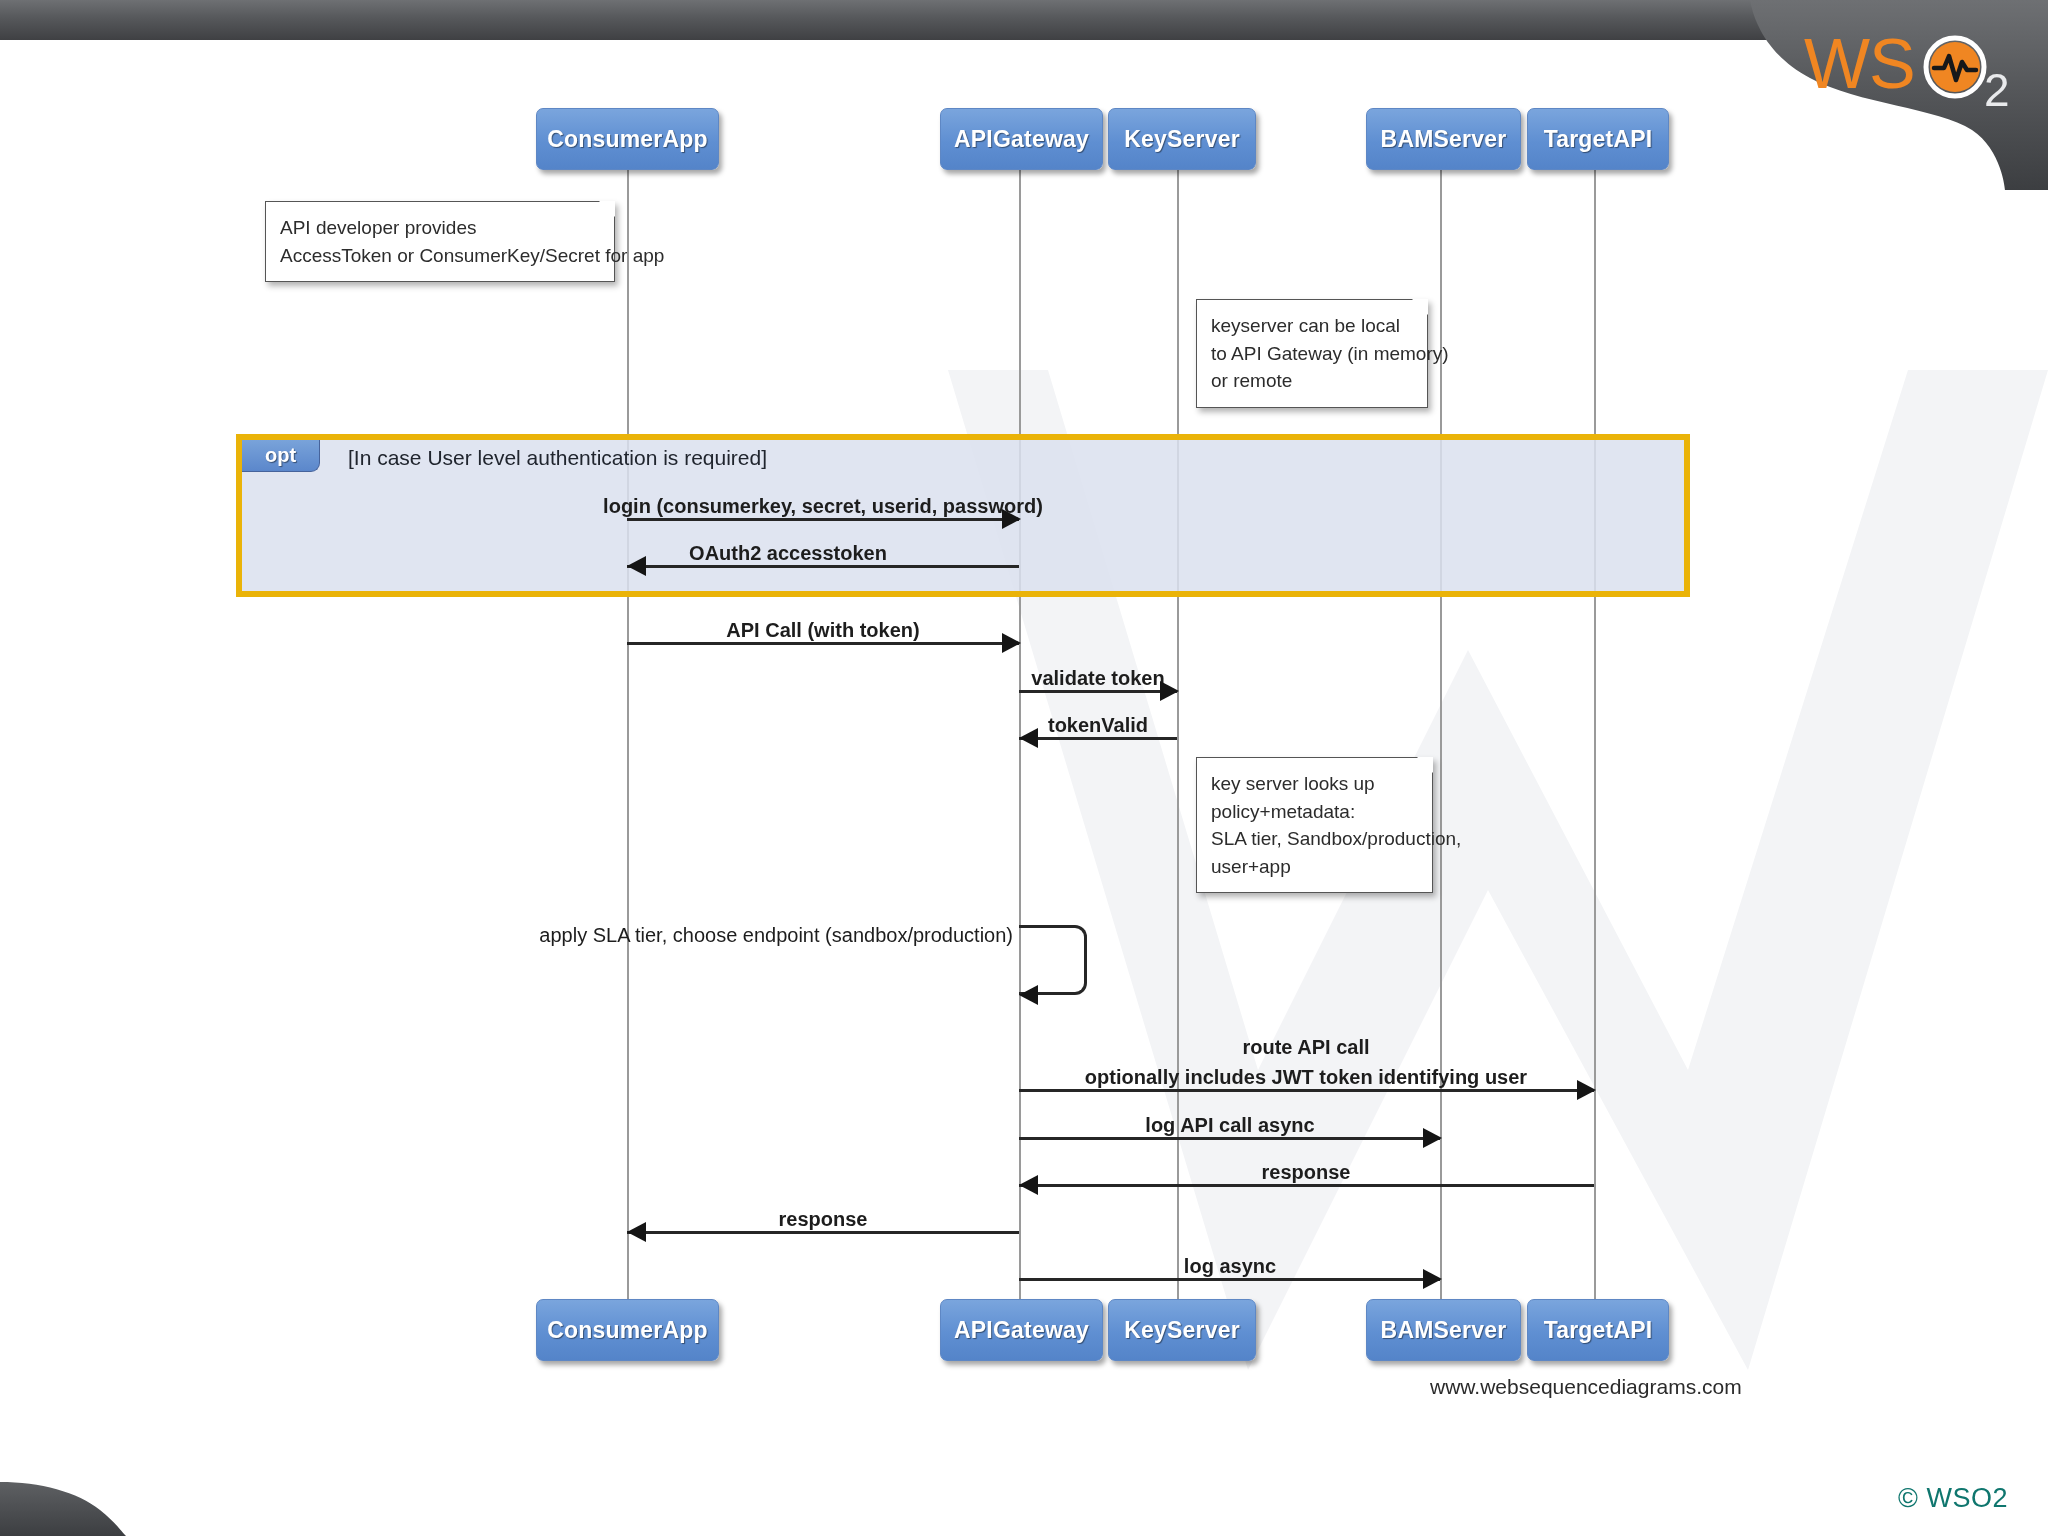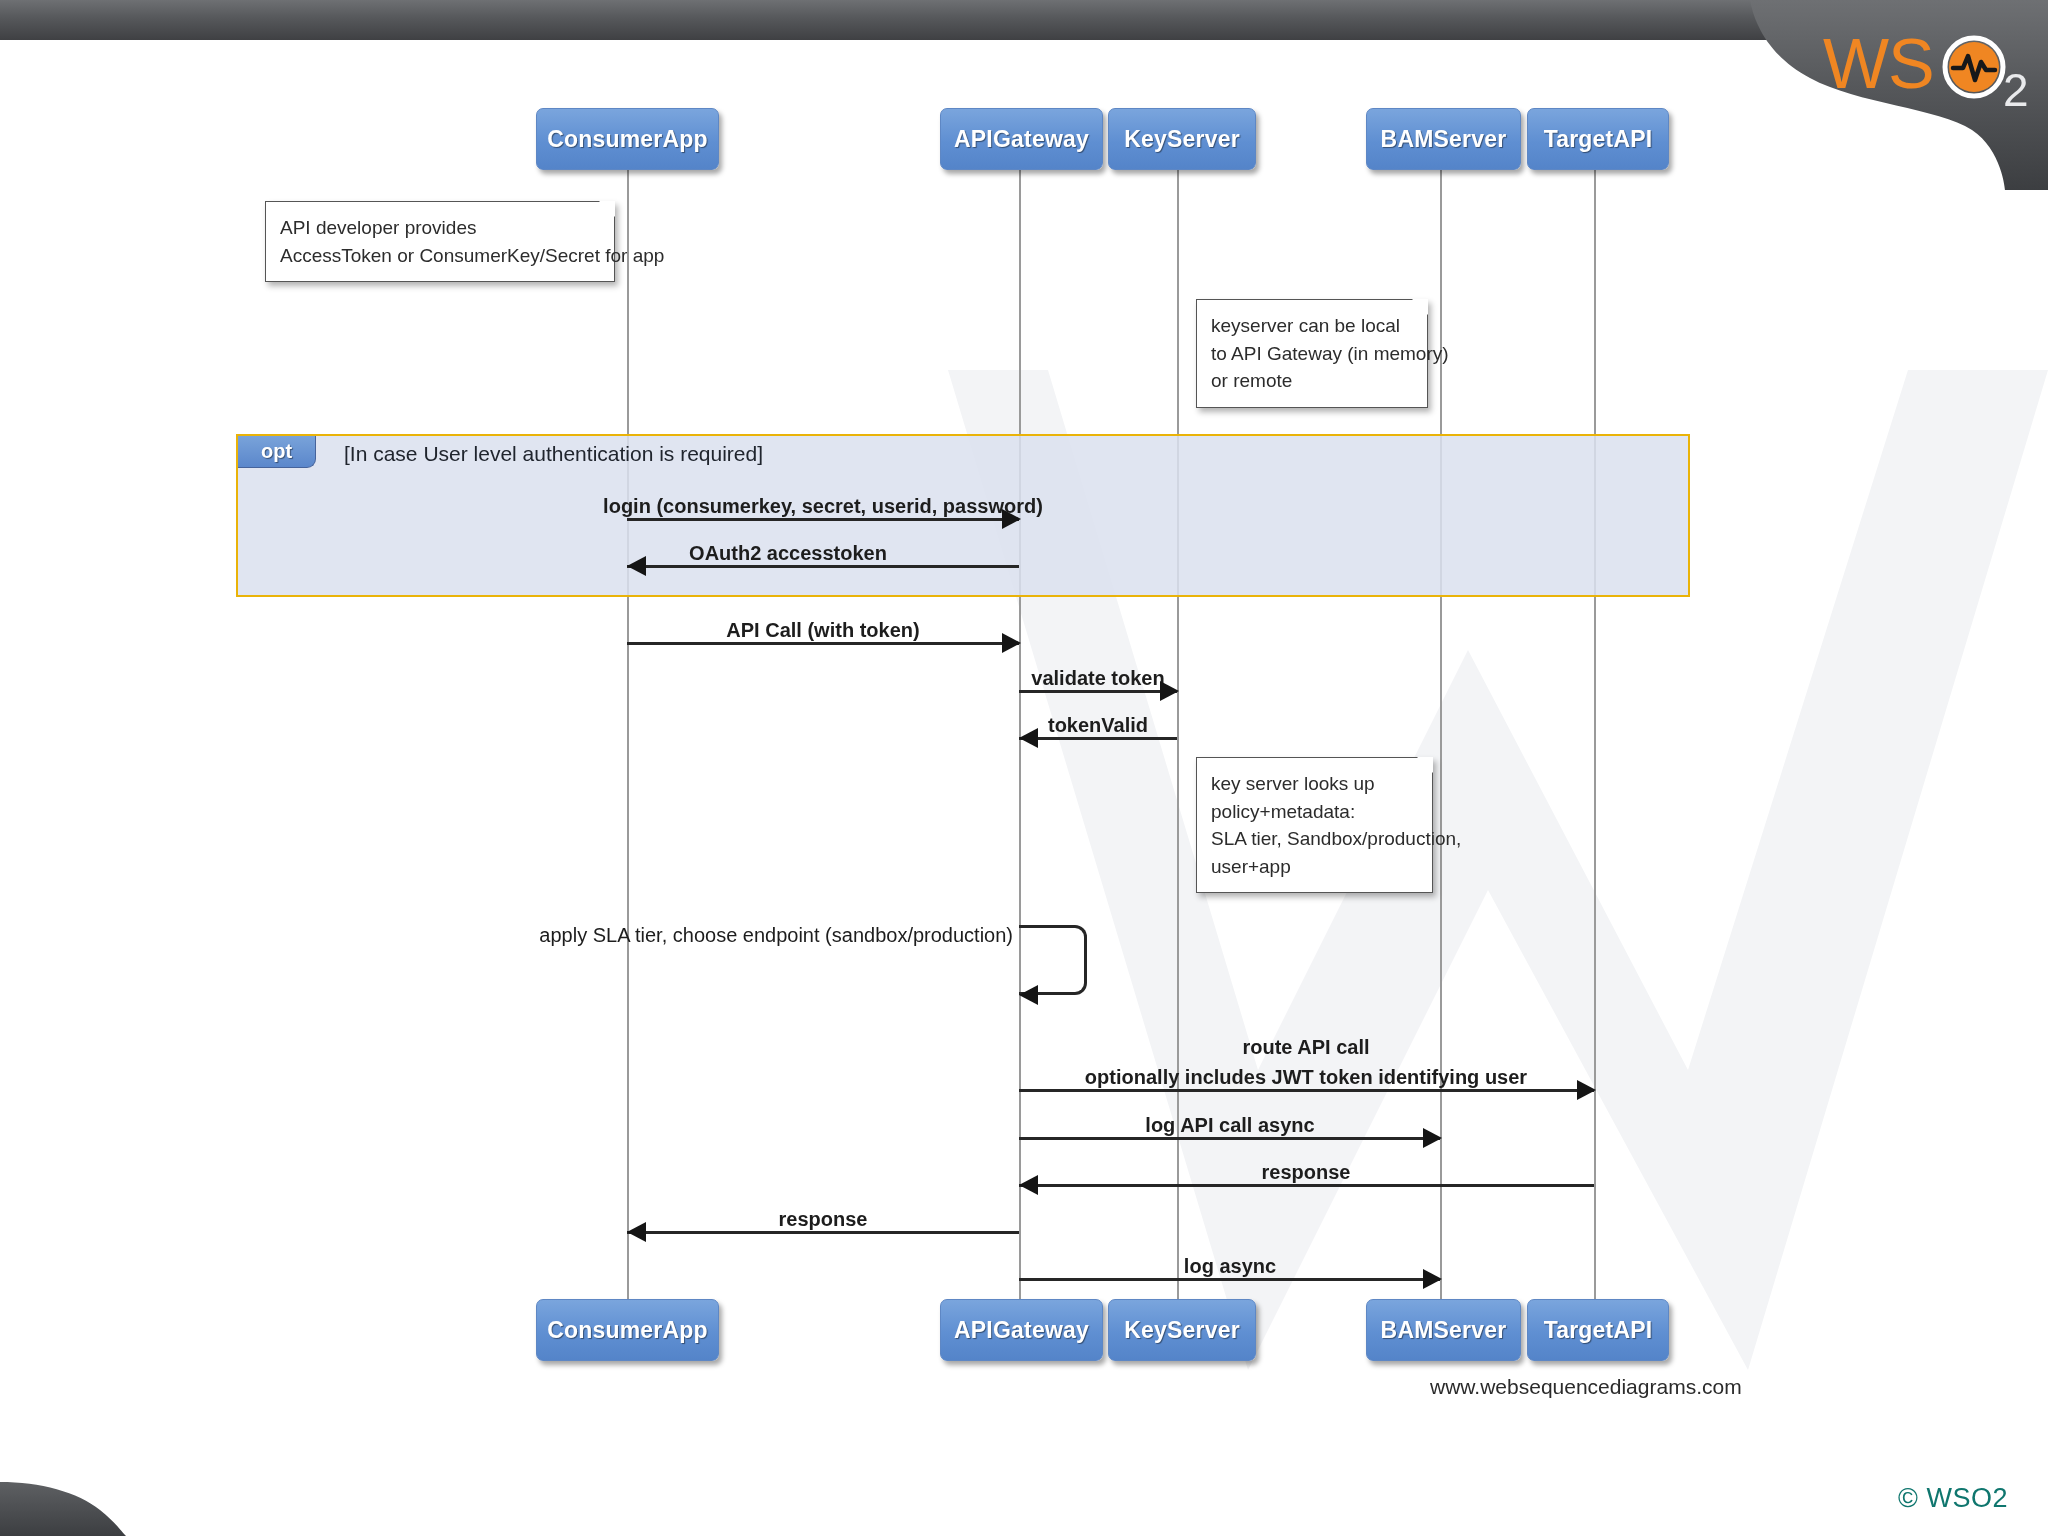--- a/index.html
+++ b/index.html
@@ -35,21 +35,21 @@
     background: linear-gradient(180deg, #6e7073 0%, #56585b 45%, #3f4043 100%);
   }
   .topbar-curve {
     position: absolute;
     left: 1690px; top: 0;
     width: 358px; height: 190px;
     pointer-events: none;
   }
   .brandbox {
     position: absolute;
-    right: 9px; top: 26px;
+    right: 28px; top: 26px;
     width: 230px; height: 86px;
     display: flex;
     align-items: flex-start;
     justify-content: flex-end;
   }
   .wso2-logo { display:block; }
 
   
   .bottom-nub {
     position: absolute;
@@ -130,21 +130,21 @@
     width:0;height:0;
     border-left:16px solid #ffffff;
     border-top:16px solid transparent;
   }
   .note-line { white-space: nowrap; }
 
   
   .fragment {
     position: absolute;
     background: rgba(219,225,238,0.85);
-    border: 2px solid #eab308;
+    border: 6px solid #eab308;
   }
   .fragment-tab {
     position: absolute;
     left: 0; top: 0;
     width: 78px; height: 32px;
     background: linear-gradient(180deg, #79a3da 0%, #5b87cb 100%);
     border-right: 1px solid #46639b;
     border-bottom: 1px solid #46639b;
     border-radius: 0 0 9px 0;
     color: #ffffff;

